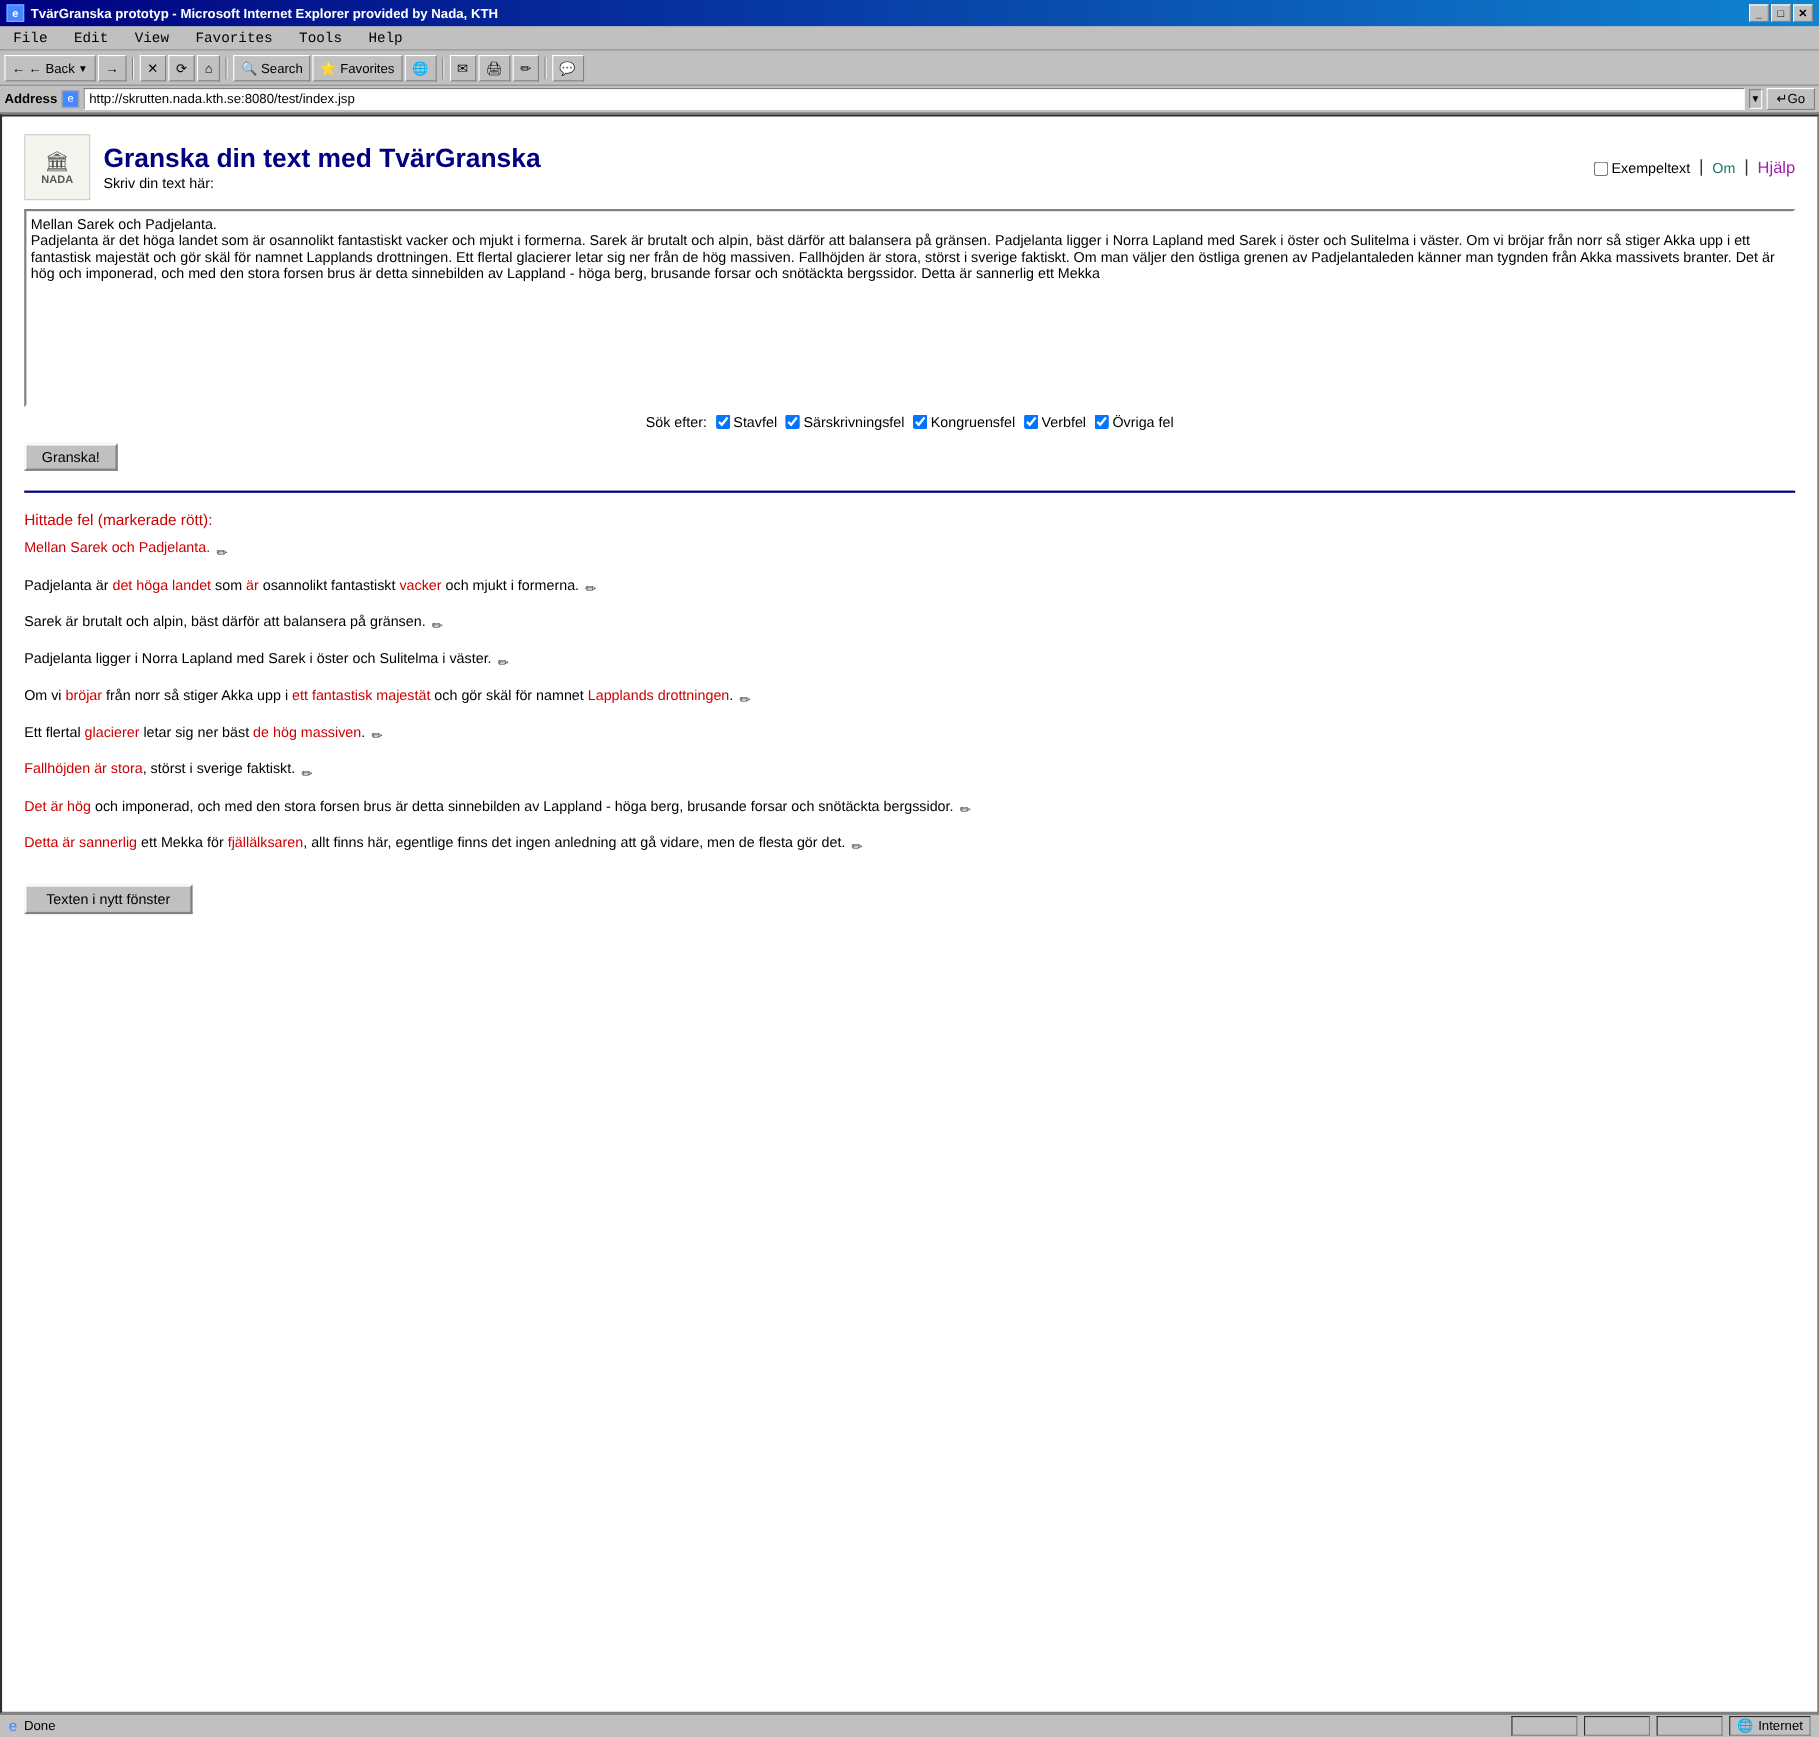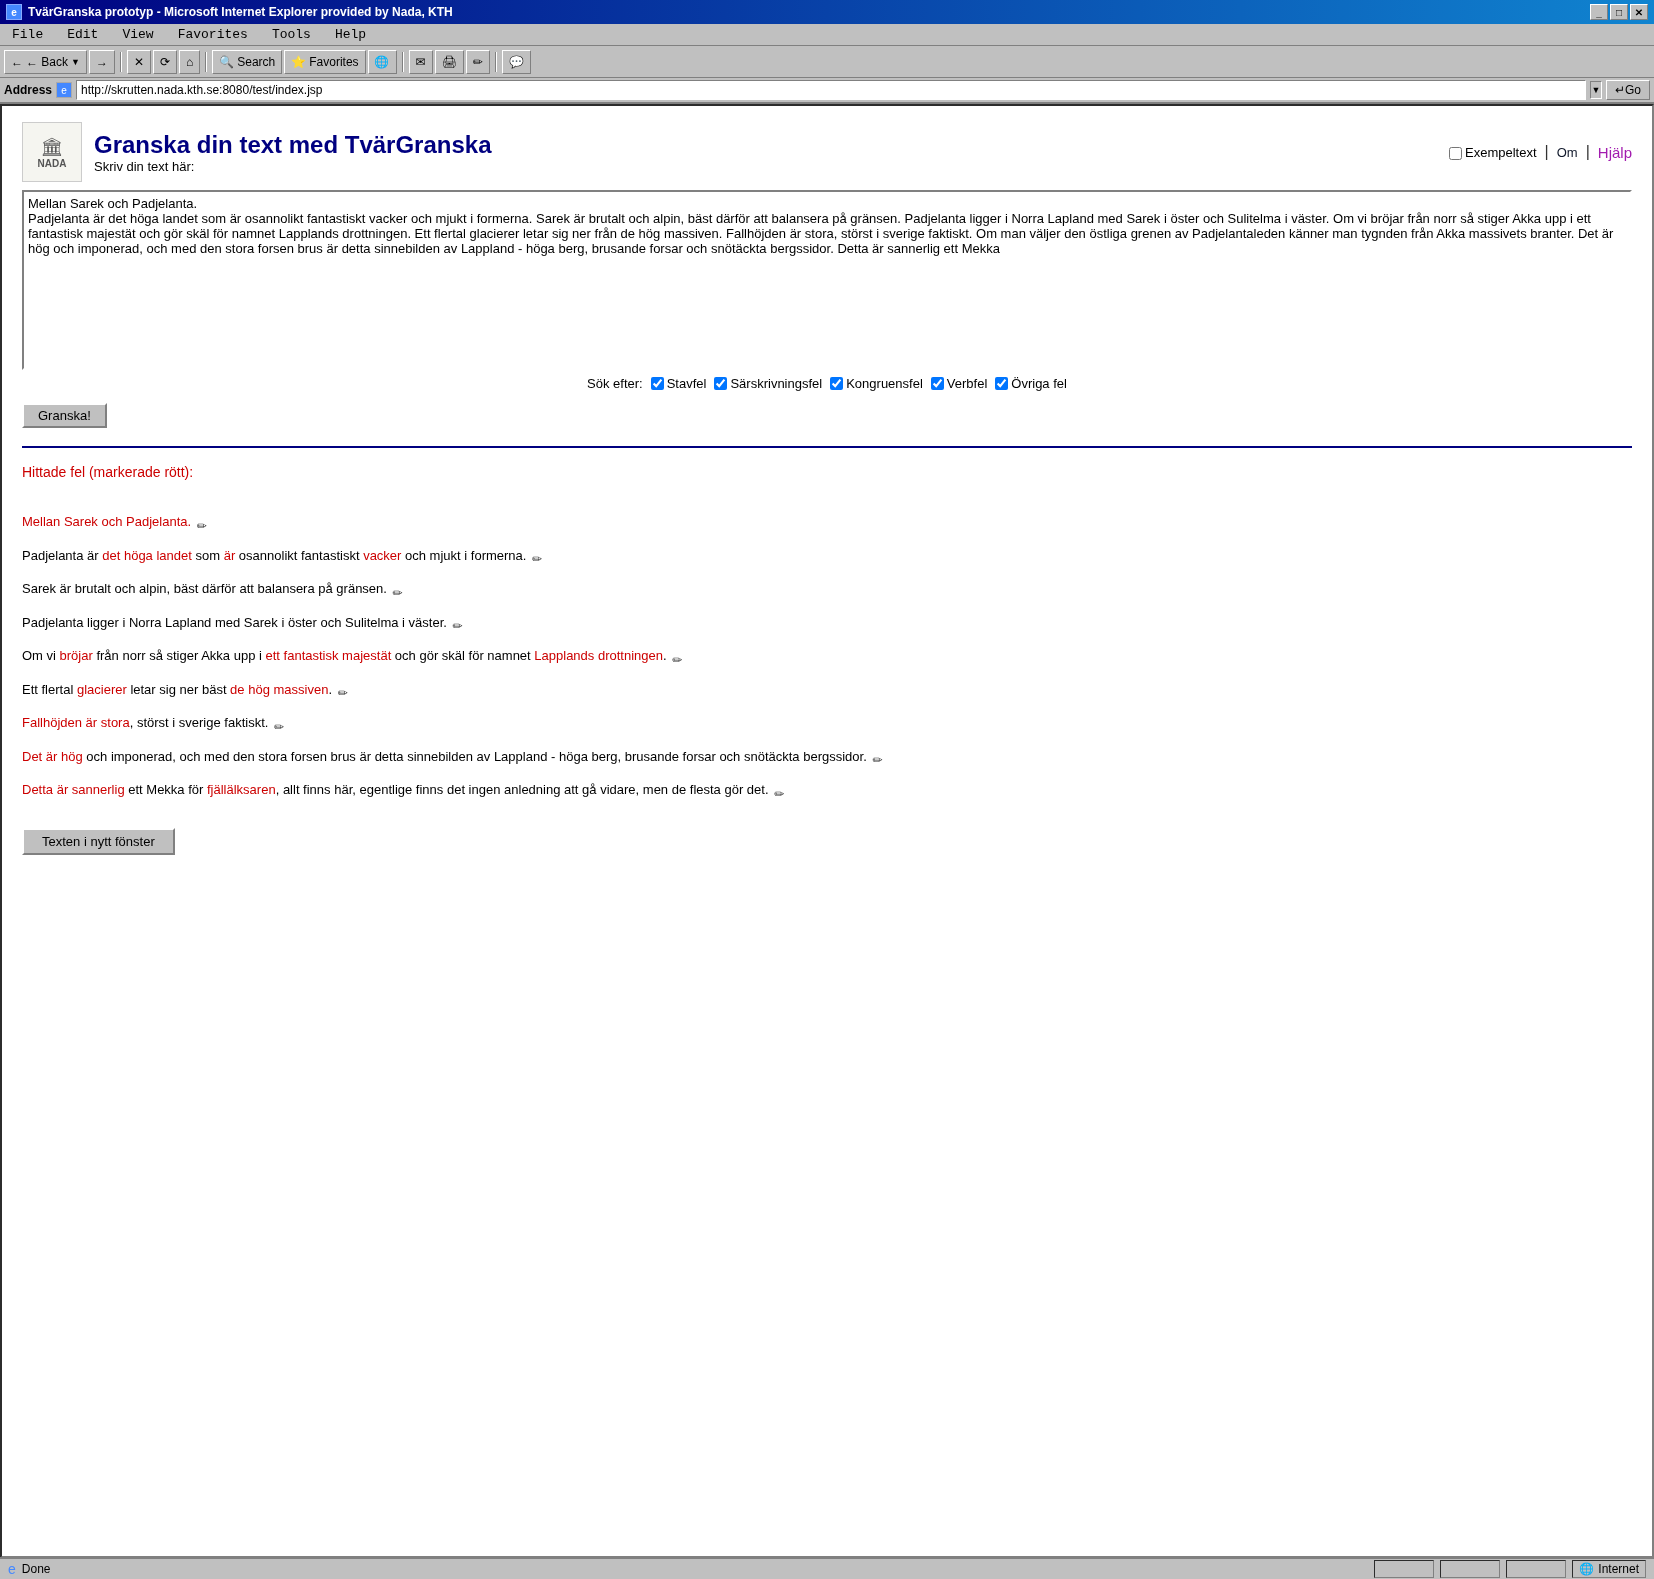--- a/index.html
+++ b/index.html
@@ -199,21 +199,21 @@
       display: flex;
       align-items: flex-end;
       gap: 3px;
       cursor: pointer;
     }
     .header-sep {
       color: #333;
       font-size: 16px;
     }
     .header-link-om {
-      color: #0f172a;
+      color: #0f766e;
       text-decoration: none;
       cursor: pointer;
     }
     .header-link-hjalp {
       color: #a21caf;
       font-weight: normal;
       text-decoration: none;
       cursor: pointer;
       font-size: 15px;
     }
@@ -266,21 +266,21 @@
     .divider-line {
       border: none;
       border-top: 2px solid #000080;
       margin: 8px 0 16px 0;
     }
 
     
     .results-header {
       color: #cc0000;
       font-size: 14px;
-      margin-bottom: 32px;
+      margin-bottom: 8px;
     }
 
     
     .result-para {
       margin: 0 0 14px 0;
       font-size: 13px;
       line-height: 1.5;
       color: black;
     }
     .err-red { color: #cc0000; }

